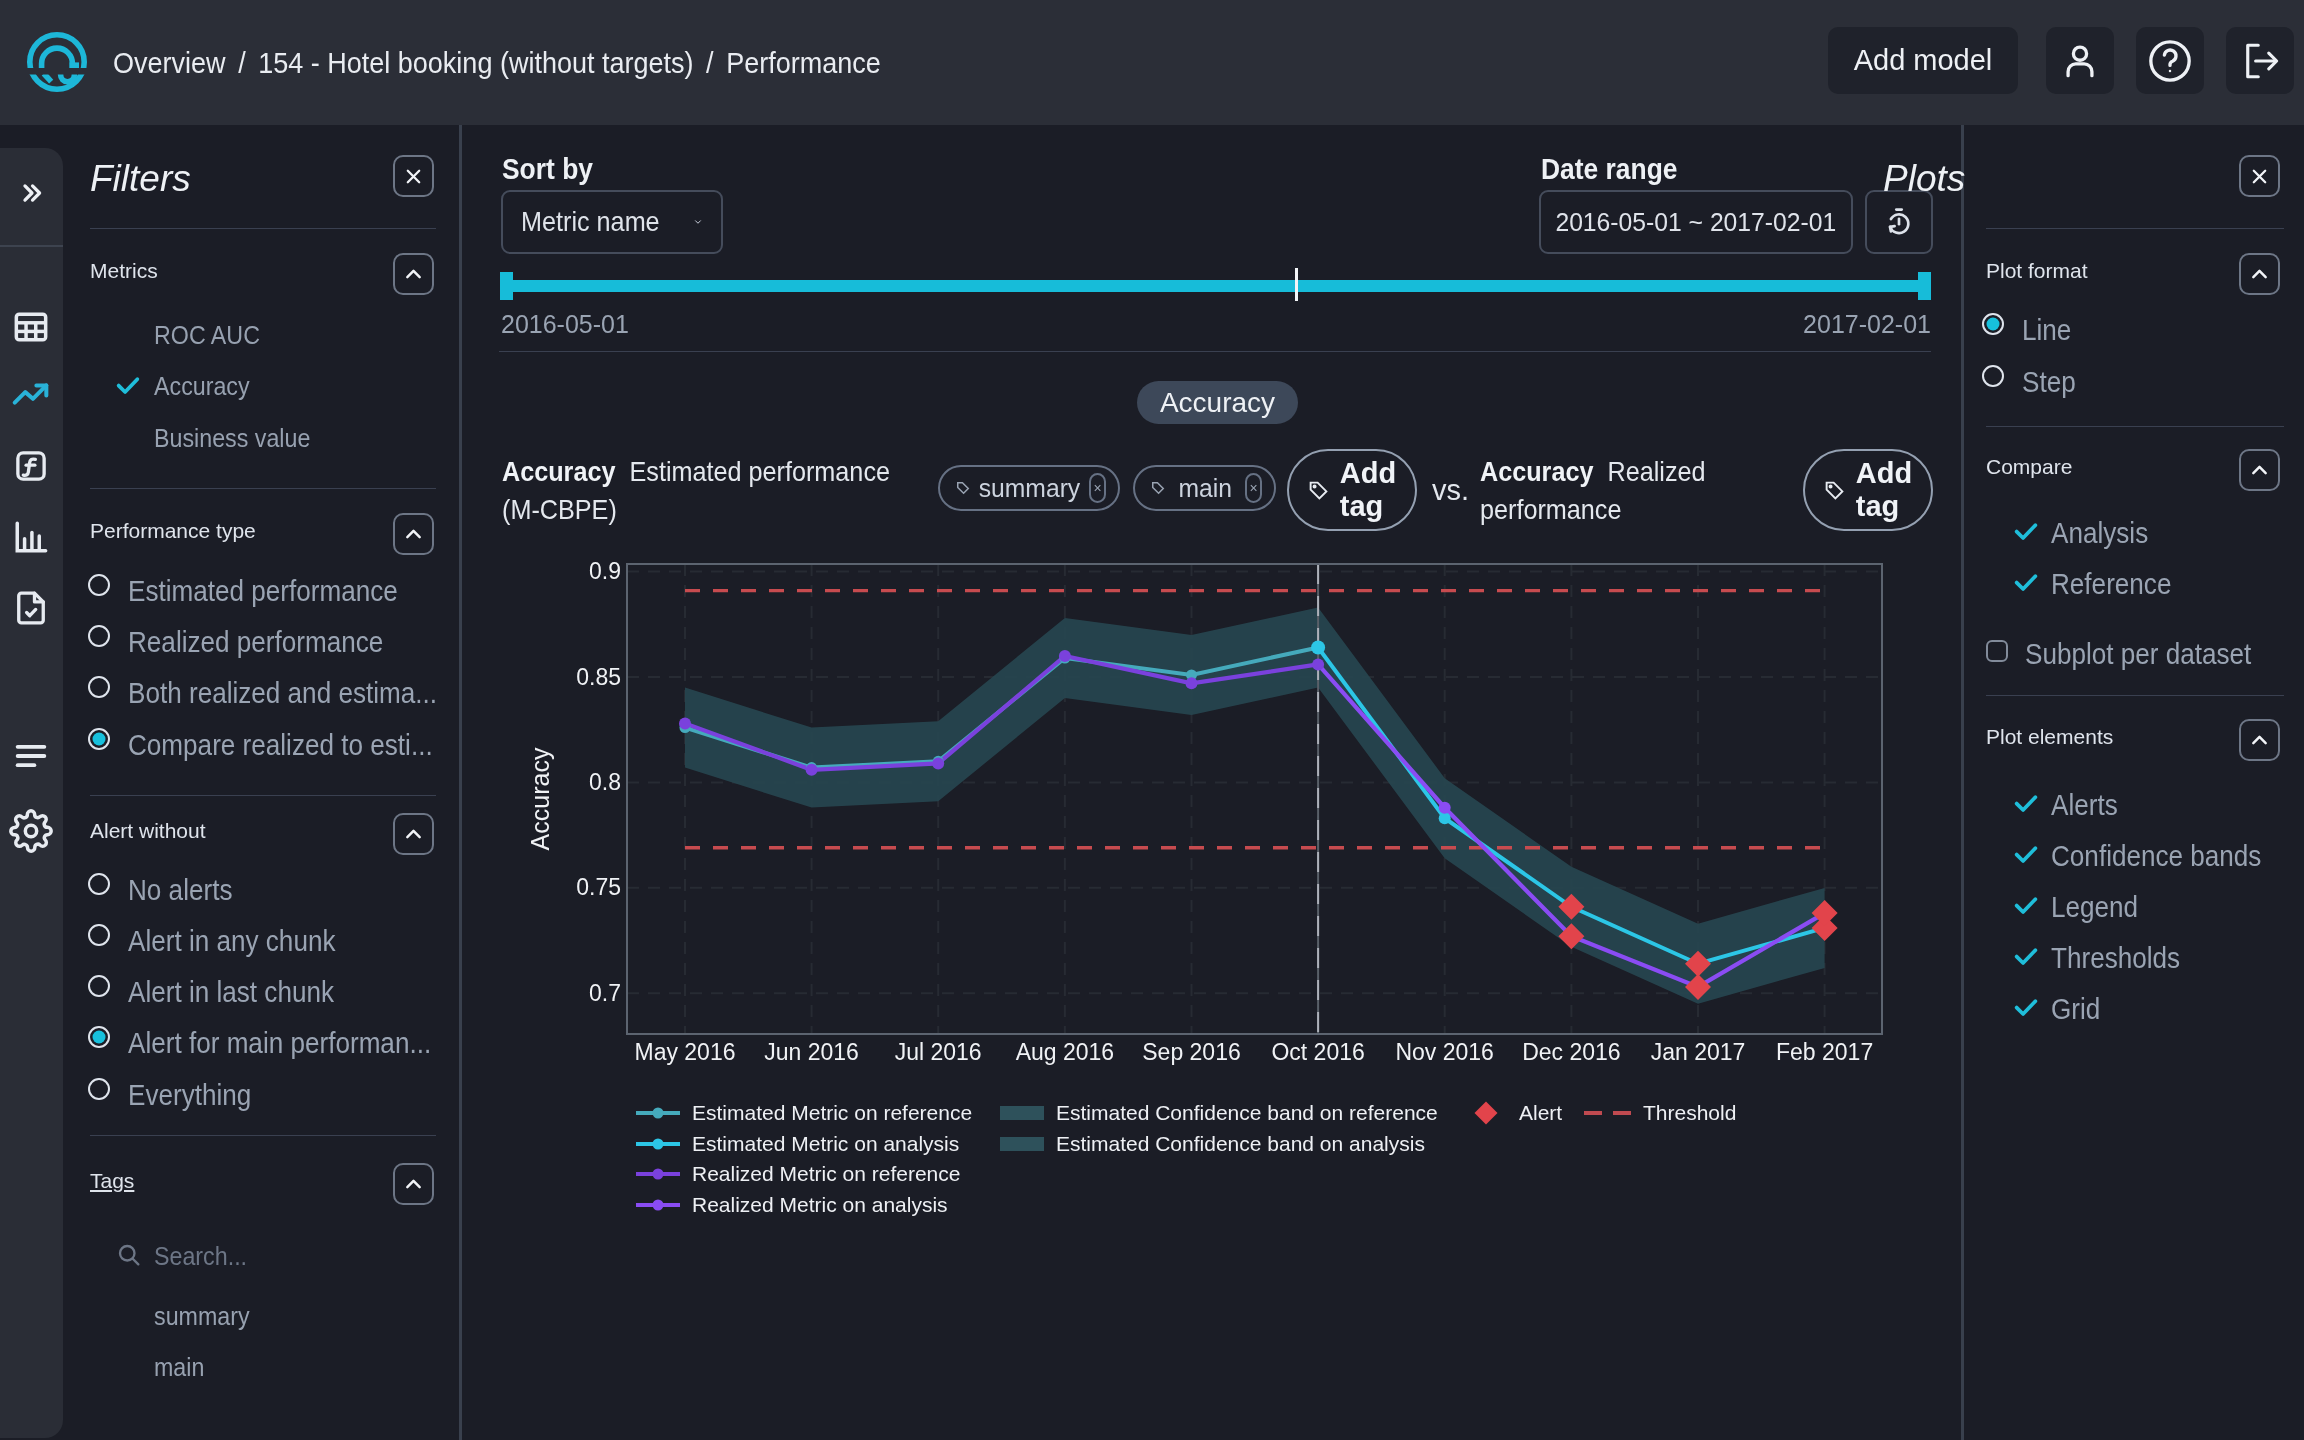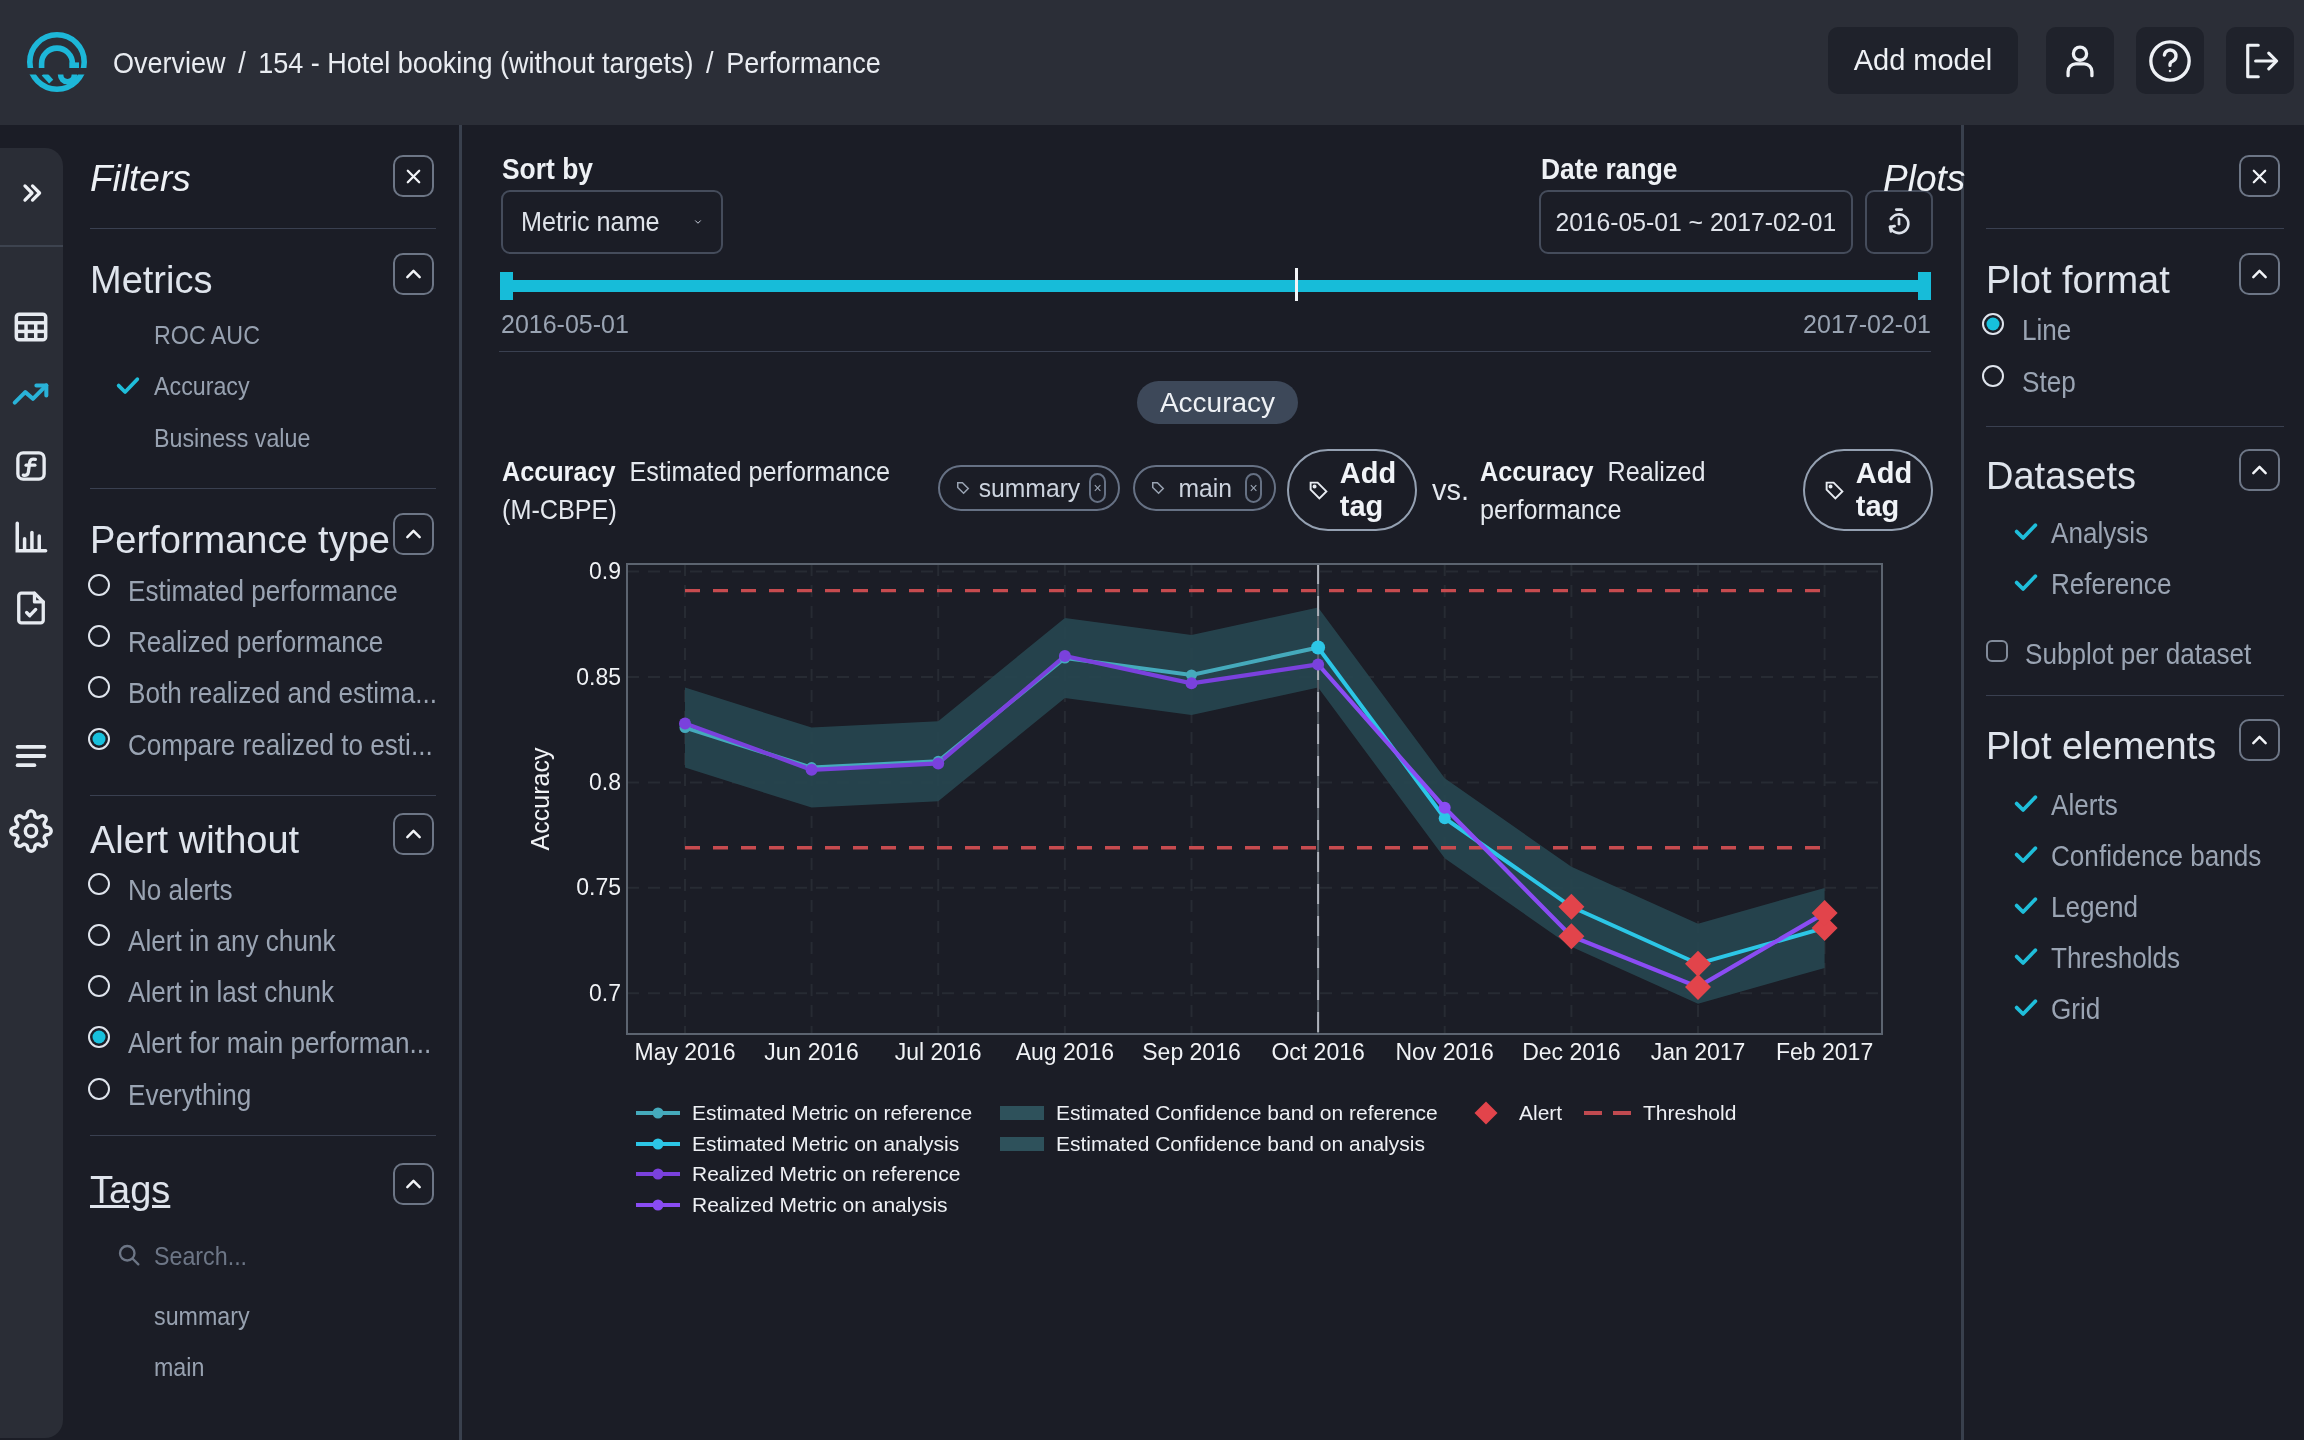--- a/index.html
+++ b/index.html
@@ -18,21 +18,21 @@
     border-radius:0 18px 18px 0; }
   .ric { position:absolute; left:50%; transform:translate(-50%,-50%); }
   #raildiv { position:absolute; left:0; top:245px; width:63px; height:2px; background:#3d434f; }
   
   #vdiv1 { position:absolute; left:459px; top:125px; width:3px; height:1315px; background:#39404d; }
   #vdiv2 { position:absolute; left:1961px; top:125px; width:3px; height:1315px; background:#39404d; }
   .ptitle { font-size:37px; color:#eef1f5; font-weight:400;font-style:italic; }
   .sqbtn { position:absolute; width:41px; height:42px; border:2px solid #6d7686; border-radius:10px;
     color:#dde2ea; display:flex; align-items:center; justify-content:center; background:transparent; }
   .hdiv { position:absolute; height:1px; background:#3a4050; }
-  .shead { font-size:38px; color:#dfe4ec; }
+  .shead { font-size:21px; color:#dfe4ec; }
   .item { font-size:30px; color:#9aa4b3; transform:scaleX(.87); transform-origin:left center; white-space:nowrap; }
   .sub { font-size:25px; color:#97a1b0; transform:scaleX(.93); transform-origin:left center; white-space:nowrap; }
   .radio { position:absolute; width:22px; height:22px; border:2.5px solid #dfe4ec; border-radius:50%; }
   .radio.sel::after { content:""; position:absolute; left:50%; top:50%; width:13px; height:13px;
     border-radius:50%; background:#17c0dc; transform:translate(-50%,-50%); }
   .chk { stroke:#1fbeda; stroke-width:3.2; fill:none; stroke-linecap:round; stroke-linejoin:round; }
 </style>
 </head>
 <body>
 <div id="topbar"></div>
@@ -274,21 +274,21 @@
   <svg width="19" height="19" viewBox="0 0 20 20" fill="none" stroke="#f2f4f8" stroke-width="2.6" stroke-linecap="round" stroke-linejoin="round">
       <path d="M3.5 12.8 L10 6.2 L16.5 12.8"></path>
     </svg>
 </div>
 <div class="radio sel" style="left:1982px; top:313px;"></div>
 <div class="abs item" style="left:2022px; top:313px;">Line</div>
 <div class="radio" style="left:1982px; top:365px;"></div>
 <div class="abs item" style="left:2022px; top:365px;">Step</div>
 <div class="hdiv" style="left:1986px; top:426px; width:298px;"></div>
 
-<div class="abs shead" style="left:1986px; top:455px;">Datasets</div>
+<div class="abs shead" style="left:1986px; top:455px;">Compare</div>
 <div class="sqbtn" style="left:2239px; top:449px;">
   <svg width="19" height="19" viewBox="0 0 20 20" fill="none" stroke="#f2f4f8" stroke-width="2.6" stroke-linecap="round" stroke-linejoin="round">
       <path d="M3.5 12.8 L10 6.2 L16.5 12.8"></path>
     </svg>
 </div>
 <svg class="abs" style="left:2012px; top:517px;" width="28" height="28" viewBox="0 0 24 24">
     <path class="chk" d="M4 12.5 l5.5 5.5 L20 7"></path>
   </svg>
 <div class="abs item" style="left:2051px; top:516px;">Analysis</div>
 <svg class="abs" style="left:2012px; top:568px;" width="28" height="28" viewBox="0 0 24 24">

